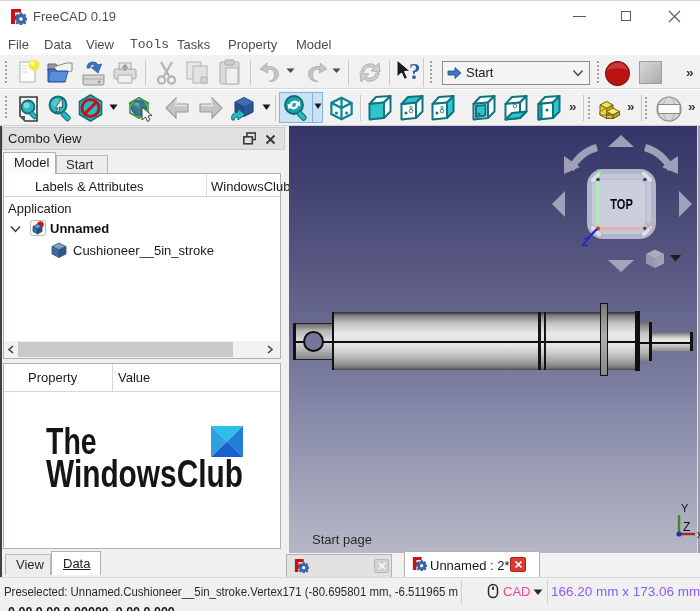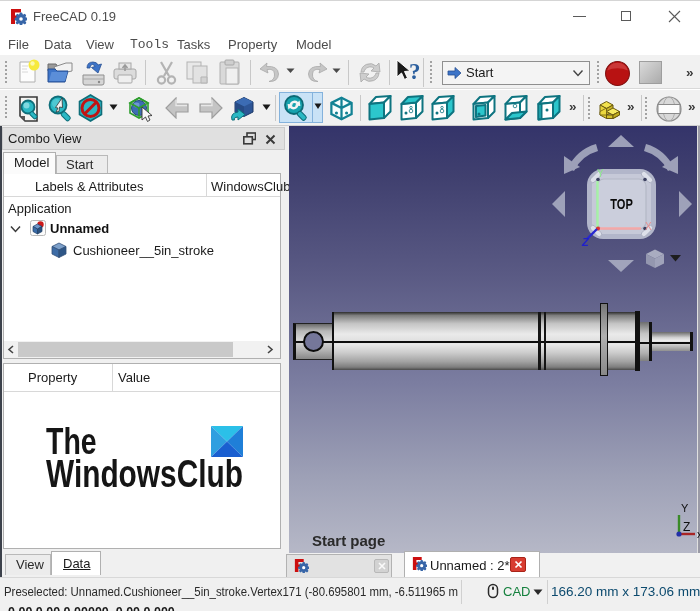--- a/index.html
+++ b/index.html
@@ -469,21 +469,21 @@
       <circle r="5" fill="#3866a8"></circle>
       <g fill="#3866a8">
         <rect x="-1.4" y="-6.4" width="2.8" height="13" rx="1"></rect>
         <rect x="-6.4" y="-1.4" width="13" height="2.8" rx="1"></rect>
         <rect x="-1.4" y="-6.4" width="2.8" height="13" rx="1" transform="rotate(45)"></rect>
         <rect x="-1.4" y="-6.4" width="2.8" height="13" rx="1" transform="rotate(-45)"></rect>
       </g>
       <circle r="1.8" fill="#fff"></circle>
     </g>
 </svg>
-<div class="abs" style="left:312px;top:532px;font-size:15px;color:#2a2a2a;font-weight:bold;">Start page</div>
+<div class="abs" style="left:312px;top:532px;font-size:13px;color:#2a2a2a;">Start page</div>
 <div class="abs" style="left:374px;top:559px;width:15px;height:14px;background:#d2d2d2;border:1px solid #b8b8b8;border-radius:2px;"></div>
 <svg class="abs" style="left:378px;top:562px;" width="8" height="8" viewBox="0 0 8 8">
     <path d="M1 1 L7 7 M7 1 L1 7" stroke="#fafafa" stroke-width="1.6"></path>
   </svg>
 <div class="abs" style="left:404px;top:551px;width:136px;height:26px;background:#ffffff;border:1px solid #b0b0b0;border-bottom:none;"></div>
 <svg class="abs" style="left:412px;top:556px;" width="15" height="15" viewBox="0 0 17 17">
   <path d="M1 1 h10 v3.5 h-6 v3 h5 v3.5 h-5 V16 H1 Z" fill="#cc0f0f"></path>
   <g transform="translate(11,11)">
       <circle r="5" fill="#3866a8"></circle>
       <g fill="#3866a8">
@@ -501,21 +501,21 @@
     <path d="M1.5 1.5 L7.5 7.5 M7.5 1.5 L1.5 7.5" stroke="#ffffff" stroke-width="1.7"></path>
   </svg>
 
 <div class="abs" style="left:0;top:577px;width:700px;height:34px;background:#f0f0f0;border-top:1px solid #d8d8d8;"></div>
 <div class="abs" style="left:4px;top:585px;font-size:12.5px;color:#2a2a2a;white-space:nowrap;transform:scaleX(0.913);transform-origin:left top;">Preselected: Unnamed.Cushioneer__5in_stroke.Vertex171 (-80.695801 mm, -6.511965 m</div>
 <div class="abs" style="left:461px;top:580px;width:1px;height:24px;background:#d0d0d0;"></div>
 <svg class="abs" style="left:487px;top:583px;" width="12" height="16" viewBox="0 0 12 16">
   <rect x="1.5" y="1.5" width="9" height="13" rx="4.5" fill="none" stroke="#2a2a2a" stroke-width="1.5"></rect>
   <rect x="5" y="3.5" width="2" height="3.5" rx="1" fill="#2a2a2a"></rect>
 </svg>
-<div class="abs" style="left:503px;top:584px;font-size:13px;color:#15803d;">CAD</div>
+<div class="abs" style="left:503px;top:584px;font-size:13px;color:#ec4899;">CAD</div>
 <svg class="abs" style="left:533px;top:589px;" width="10" height="7" viewBox="0 0 10 7">
     <path d="M0.5 0.5 L5 6 L9.5 0.5 Z" fill="#2a2a2a"></path>
   </svg>
 <div class="abs" style="left:547px;top:580px;width:1px;height:24px;background:#d0d0d0;"></div>
-<div class="abs" style="left:551px;top:584px;font-size:13.5px;color:#0c4a6e;white-space:nowrap;">166.20 mm x 173.06 mm</div>
+<div class="abs" style="left:551px;top:584px;font-size:13.5px;color:#8b5cf6;white-space:nowrap;">166.20 mm x 173.06 mm</div>
 <div class="abs" style="left:0;top:605px;width:700px;height:6px;overflow:hidden;">
   <div class="abs" style="left:8px;top:0;font-size:12.5px;font-weight:bold;color:#1a1a1a;">0.00 0.00 0.00000&nbsp;&nbsp;0.00 0.000</div>
 </div>
 
 </body></html>

